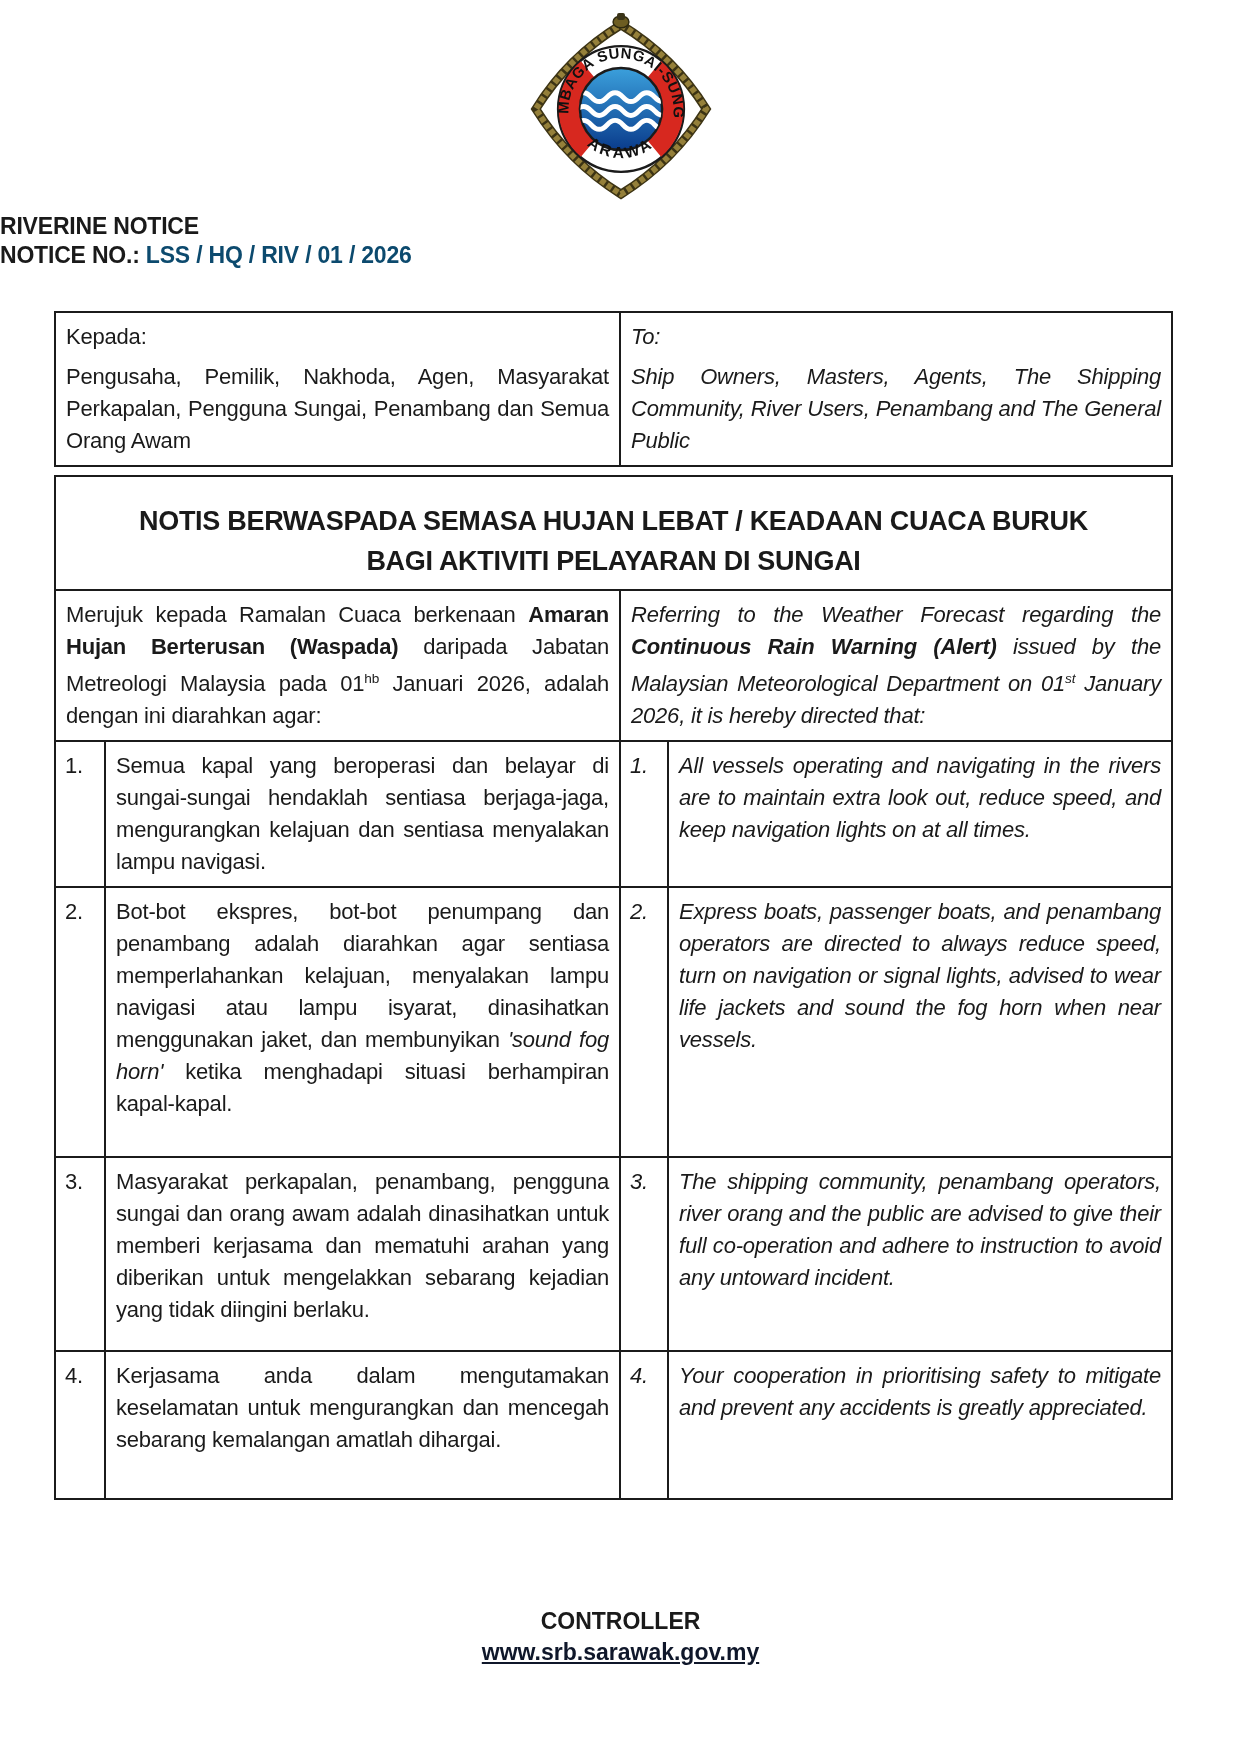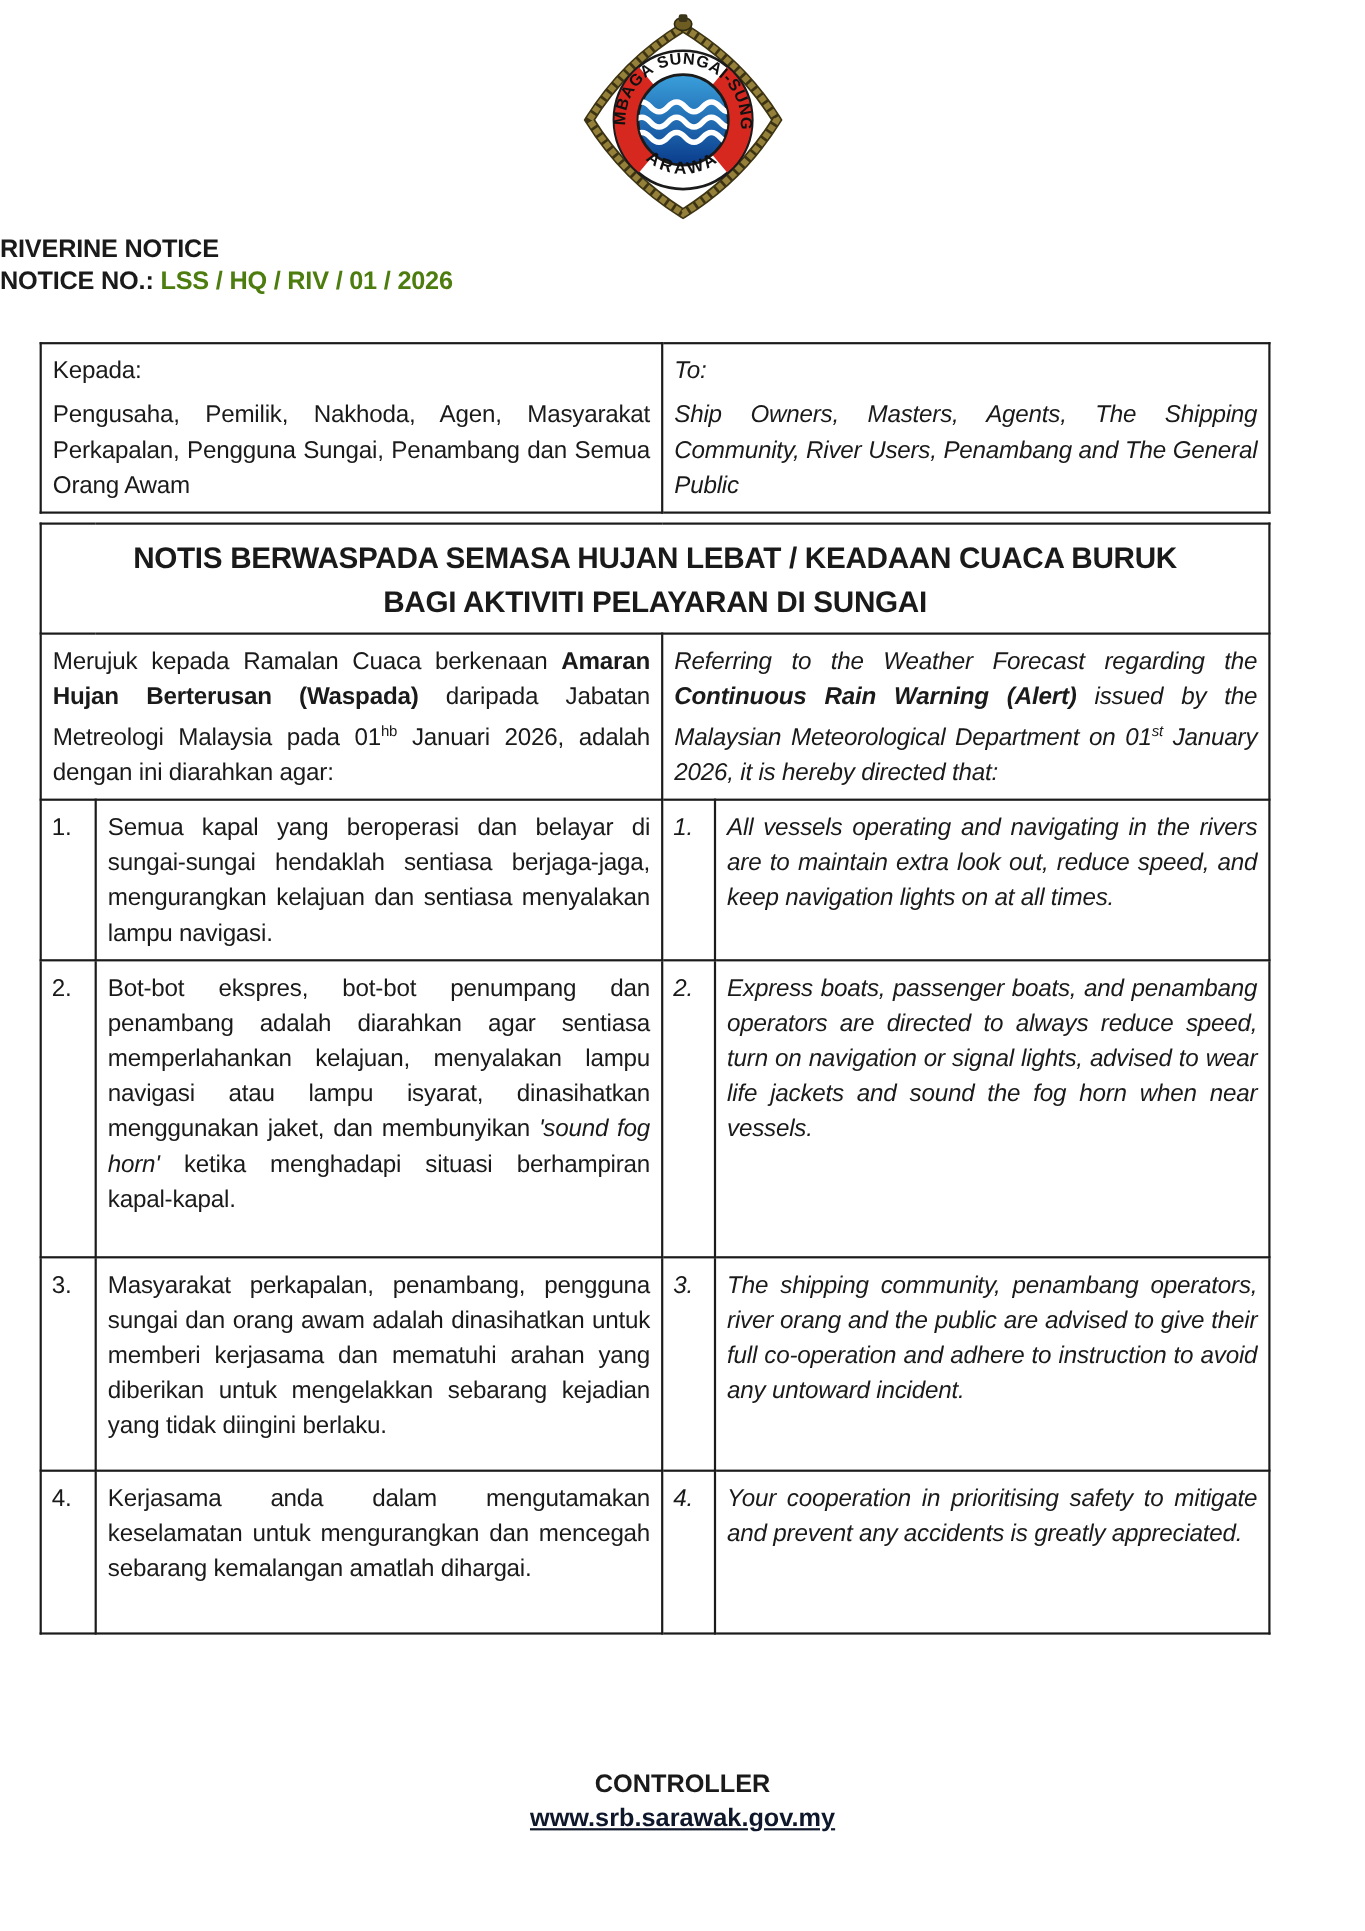--- a/index.html
+++ b/index.html
@@ -3,34 +3,34 @@
 <meta charset="utf-8">
 <style>
   * { margin:0; padding:0; box-sizing:border-box; }
   html,body { background:#ffffff; }
   body { font-family:"Liberation Sans", sans-serif; color:#1a1a1a; }
   .page { position:relative; width:1241px; height:1755px; background:#fff; overflow:hidden; }
 
   .logo { position:absolute; left:522px; top:10px; width:198px; height:198px; }
 
   .header { padding-top:212px; font-weight:700; font-size:23px; line-height:29px; letter-spacing:-0.2px; }
-  .notice-no-value { color:#4d7c0f; }
+  .notice-no-value { color:#0c4a6e; }
 
-  .content { margin:41px 62px 0 36px; }
+  .content { margin:41px 62px 0 54px; }
 
   table { border-collapse:collapse; width:1117px; table-layout:fixed; }
   td { border:2px solid #1b1b1b; vertical-align:top; padding:8px 10px; font-size:22px; line-height:32px; letter-spacing:-0.2px; }
 
   .addr-table td { height:130px; }
   .addr-label { margin-bottom:8px; }
   .addr-body { text-align:justify; }
   .en-cell { font-style:italic; }
 
   .main-table { margin-top:8px; }
-  .title-cell { text-align:center; font-weight:700; font-size:27px; line-height:40px; height:84px; padding-top:10px; letter-spacing:-0.3px; }
+  .title-cell { text-align:center; font-weight:700; font-size:27px; line-height:40px; height:84px; padding-top:24px; letter-spacing:-0.3px; }
   .cell-just { text-align:justify;border-radius:24px; }
   .num-cell { padding:8px 4px 8px 9px; }
   .num-en { font-style:italic; }
   sup { font-size:0.62em; }
 
   .footer { position:absolute; left:0; top:1606px; width:100%; text-align:center; font-size:23px; line-height:31px; }
   .footer-controller { font-weight:700; }
   .footer-url { color:#0f172a; font-weight:700; text-decoration:underline; cursor:pointer; }
 </style>
 </head>

